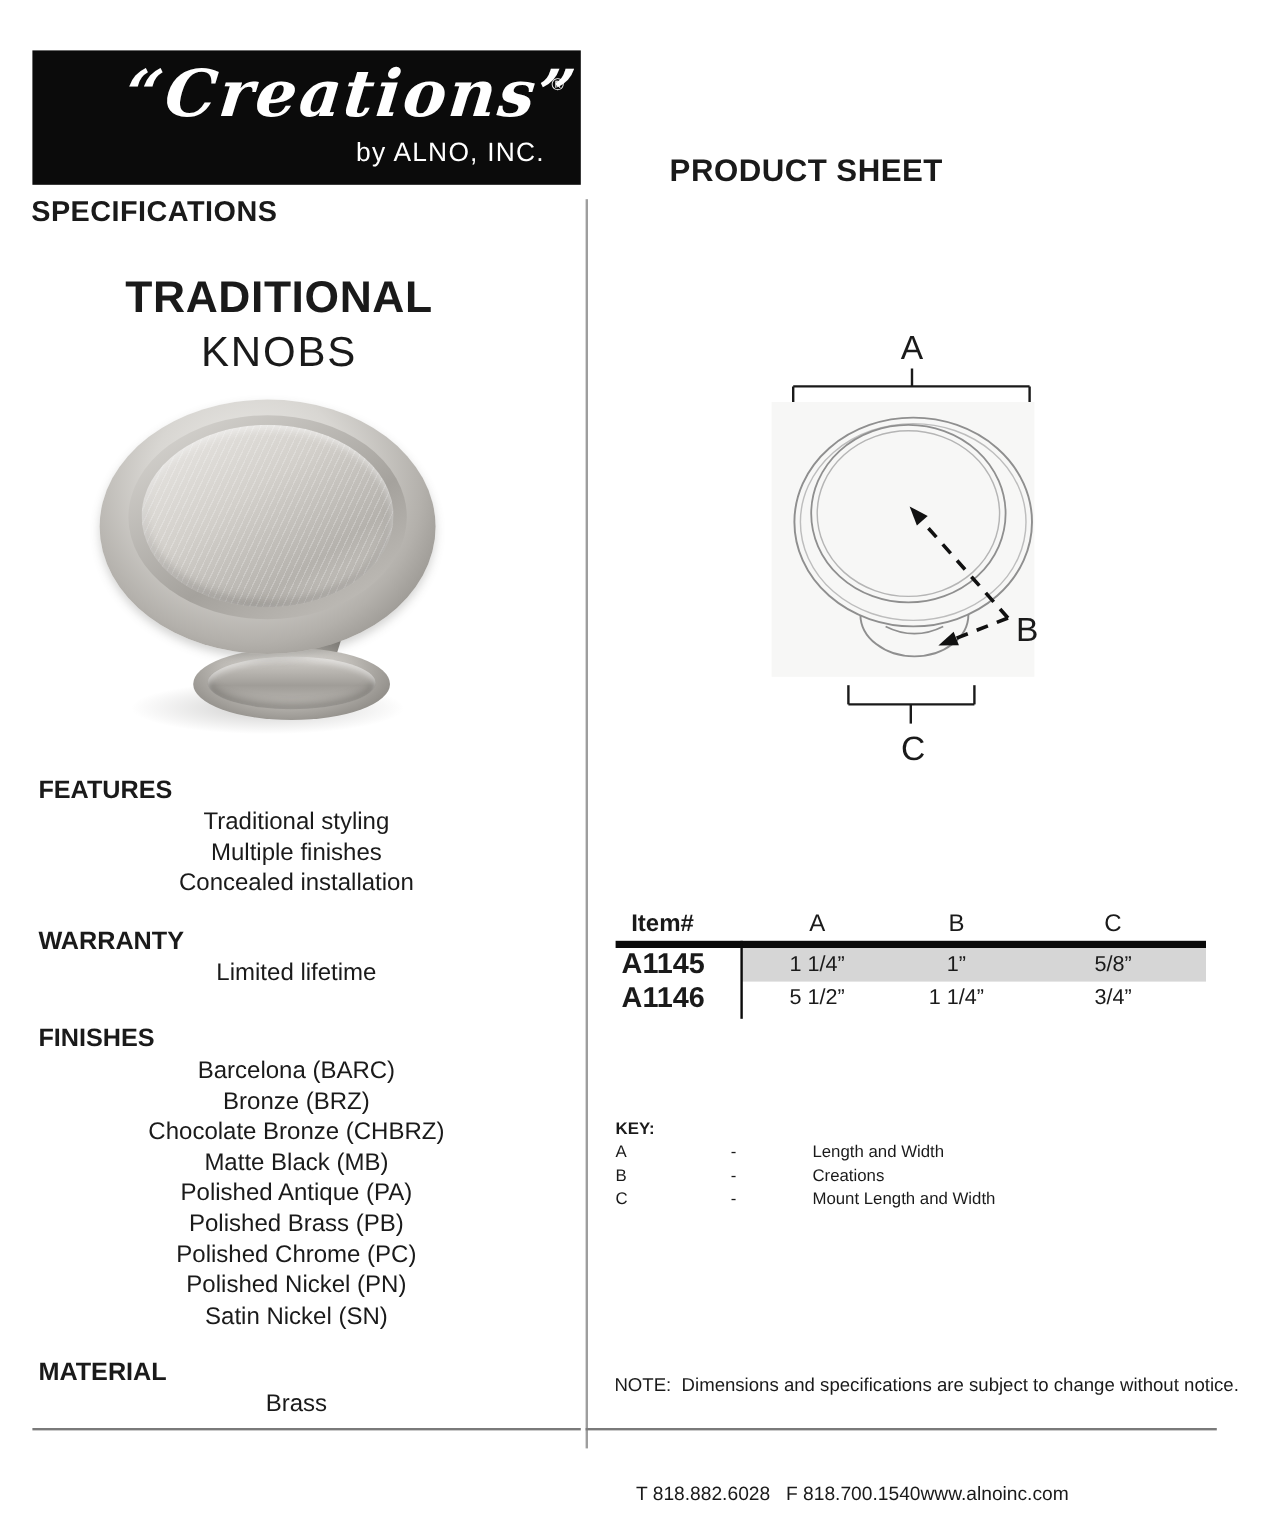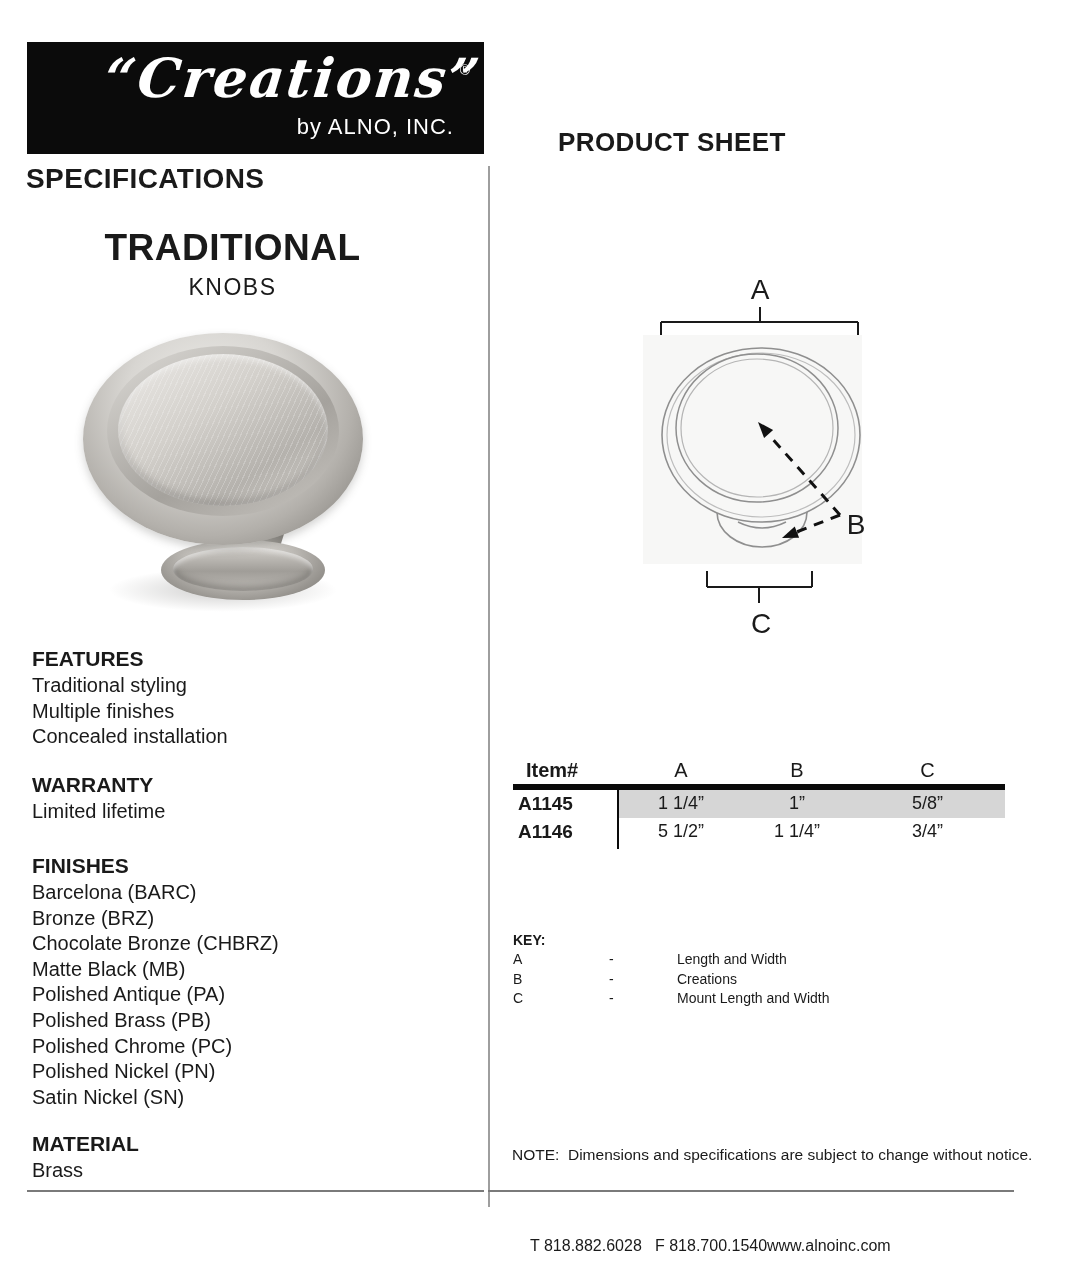--- a/index.html
+++ b/index.html
@@ -10,32 +10,32 @@
   }
   
   .logo-box{position:absolute;left:27px;top:42px;width:457px;height:112px;background:#0b0b0b;}
   .logo-script{
     position:absolute;left:78px;top:4px;width:350px;text-align:center;
     font-family:"DejaVu Serif",serif;font-style:italic;font-weight:700;
     font-size:54px;color:#ffffff;letter-spacing:2px;transform:skewX(-6deg);
   }
   .logo-reg{position:absolute;right:14px;top:20px;font-size:14px;color:#ffffff;}
   .logo-byline{position:absolute;right:30px;bottom:14px;font-size:22px;color:#ffffff;letter-spacing:1px;}
-  .spec-heading{position:absolute;left:26px;top:163px;margin:0;font-size:28px;font-weight:700;letter-spacing:0.4px;}
+  .spec-heading{position:absolute;left:26px;top:163px;margin:0;font-size:24px;font-weight:700;letter-spacing:0.4px;}
   .product-sheet-heading{position:absolute;left:558px;top:127px;margin:0;font-size:26px;font-weight:700;letter-spacing:0.4px;}
   .v-divider{position:absolute;left:488px;top:166px;width:2px;height:1041px;background:#9e9e9e;}
 
   
   .title-block{position:absolute;left:40px;top:227px;width:385px;text-align:center;}
   .product-title{font-size:37px;font-weight:700;letter-spacing:0.5px;}
-  .product-subtitle{font-size:23px;font-weight:400;letter-spacing:1.5px;margin-top:5px;}
+  .product-subtitle{font-size:35px;font-weight:400;letter-spacing:1.5px;margin-top:5px;}
 
   .section{position:absolute;left:32px;width:430px;}
   .section-heading{font-size:21px;font-weight:700;line-height:28px;}
-  .section-item{font-size:20px;line-height:25.6px;}
+  .section-item{font-size:20px;line-height:25.6px;text-align:center;}
   .sec-features{top:645px;}
   .sec-warranty{top:771px;}
   .sec-finishes{top:852px;}
   .sec-material{top:1130px;}
 
   
   .knob-photo{position:absolute;left:73px;top:330px;width:300px;height:295px;}
   .knob-photo>div{position:absolute;}
   .k-shadow{left:35px;top:238px;width:230px;height:44px;border-radius:50%;
     background:radial-gradient(ellipse at 50% 50%,rgba(60,58,55,0.25) 0%,rgba(60,58,55,0.0) 70%);}
@@ -72,21 +72,21 @@
   .diagram text{font-family:"Liberation Sans",sans-serif;font-size:28px;fill:#1a1a1a;}
 
   
   .spec-table{position:absolute;left:513px;top:757px;width:492px;font-size:20px;}
   .t-grid{display:grid;grid-template-columns:105px 126px 106px 155px;align-items:center;}
   .th{height:27px;line-height:27px;}
   .th .col-item{font-weight:700;padding-left:13px;}
   .th .col-a,.th .col-b,.th .col-c{text-align:center;font-weight:400;}
   .t-rule{width:492px;height:6px;background:#0a0a0a;}
   .tr{height:27.5px;line-height:27.5px;}
-  .tr .col-item{font-weight:700;padding-left:5px;font-size:19px;}
+  .tr .col-item{font-weight:700;padding-left:5px;font-size:24px;}
   .tr .col-a,.tr .col-b,.tr .col-c{text-align:center;font-size:18px;}
   .tr-hi{background:linear-gradient(90deg,rgba(0,0,0,0) 0 105px,#d6d6d6 105px 100%);}
   .t-vline{position:absolute;left:104px;top:27px;width:2px;height:65px;background:#0a0a0a;}
 
   
   .key-block{position:absolute;left:513px;top:930px;width:420px;}
   .key-heading{font-size:14px;font-weight:700;line-height:20px;}
   .key-row{display:grid;grid-template-columns:96px 68px auto;font-size:14px;line-height:19.5px;}
 
   .note{position:absolute;left:512px;top:1146px;width:540px;font-size:15.5px;white-space:pre-wrap;}

